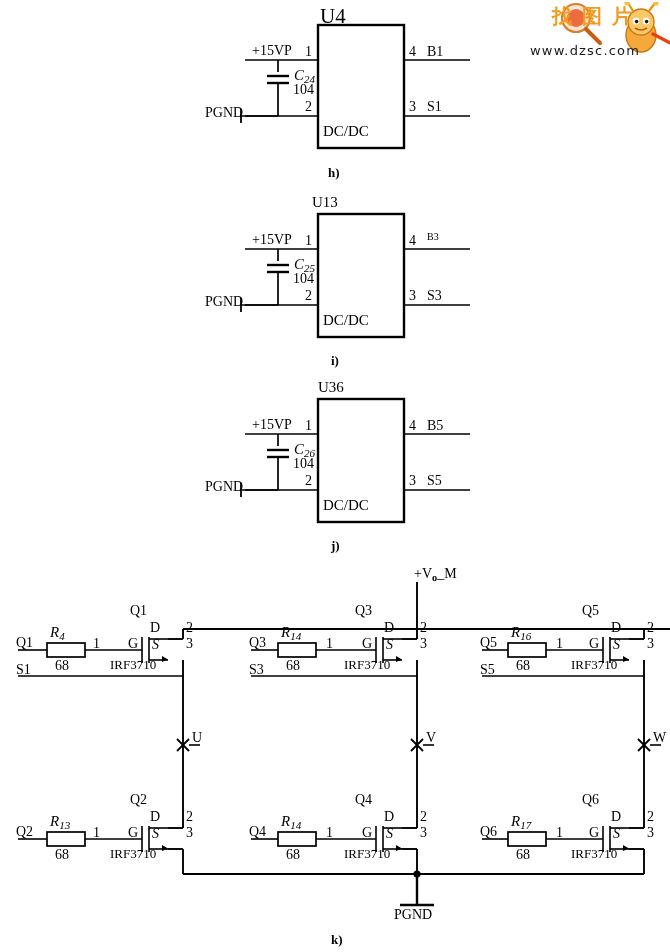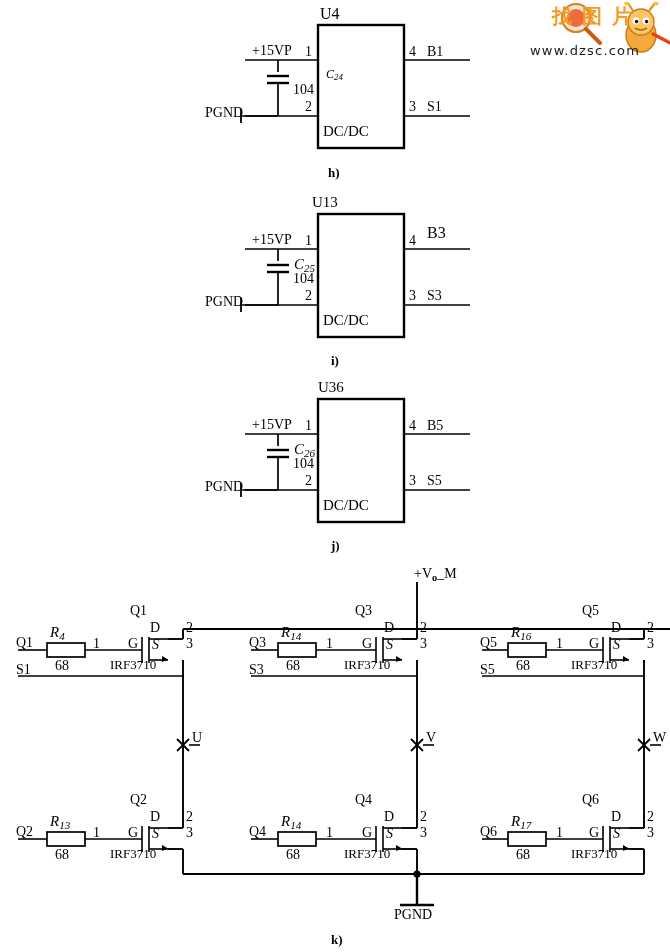--- a/index.html
+++ b/index.html
@@ -239,26 +239,26 @@
 
       <line x1="183" y1="874" x2="644" y2="874" stroke="#000" stroke-width="1.9"></line>
 
       <circle cx="417" cy="874" r="3.6" fill="#000"></circle>
 
       <line x1="417" y1="874" x2="417" y2="905" stroke="#000" stroke-width="2.4"></line>
       <line x1="400" y1="905" x2="434" y2="905" stroke="#000" stroke-width="2.4"></line>
     </g>
   </svg>
 
-  <div class="lbl" style="left:320px; top:6px; font-size:16px;">U4</div>
+  <div class="lbl" style="left:320px; top:6px; font-size:21px;">U4</div>
   <div class="lbl" style="left:252px; top:44px; font-size:14px;">+15VP</div>
   <div class="lbl" style="left:305px; top:45px; font-size:14px;">1</div>
   <div class="lbl" style="left:305px; top:100px; font-size:14px;">2</div>
   <div class="lbl" style="left:205px; top:106px; font-size:14px;">PGND</div>
-  <div class="lbl ital" style="left:294px; top:68px; font-size:12px;margin-left:32px;">
+  <div class="lbl ital" style="left:294px; top:68px; font-size:15px;">
     <span>C</span><span class="sub">24</span>
   </div>
   <div class="lbl" style="left:293px; top:83px; font-size:14px;">104</div>
   <div class="lbl" style="left:323px; top:124px; font-size:15px;">DC/DC</div>
   <div class="lbl" style="left:409px; top:45px; font-size:14px;">4</div>
   <div class="lbl" style="left:427px; top:45px; font-size:14px;">B1</div>
   <div class="lbl" style="left:409px; top:100px; font-size:14px;">3</div>
   <div class="lbl" style="left:427px; top:100px; font-size:14px;">S1</div>
   <div class="fig-cap" style="left:328px; top:165px;">h)</div>
 
@@ -266,21 +266,21 @@
   <div class="lbl" style="left:252px; top:233px; font-size:14px;">+15VP</div>
   <div class="lbl" style="left:305px; top:234px; font-size:14px;">1</div>
   <div class="lbl" style="left:305px; top:289px; font-size:14px;">2</div>
   <div class="lbl" style="left:205px; top:295px; font-size:14px;">PGND</div>
   <div class="lbl ital" style="left:294px; top:257px; font-size:15px;">
     <span>C</span><span class="sub">25</span>
   </div>
   <div class="lbl" style="left:293px; top:272px; font-size:14px;">104</div>
   <div class="lbl" style="left:323px; top:313px; font-size:15px;">DC/DC</div>
   <div class="lbl" style="left:409px; top:234px; font-size:14px;">4</div>
-  <div class="lbl" style="left:427px; top:225px; font-size:16px;">B3</div>
+  <div class="lbl" style="left:427px; top:232px; font-size:10px;">B3</div>
   <div class="lbl" style="left:409px; top:289px; font-size:14px;">3</div>
   <div class="lbl" style="left:427px; top:289px; font-size:14px;">S3</div>
   <div class="fig-cap" style="left:331px; top:353px;">i)</div>
 
   <div class="lbl" style="left:318px; top:380px; font-size:15px;">U36</div>
   <div class="lbl" style="left:252px; top:418px; font-size:14px;">+15VP</div>
   <div class="lbl" style="left:305px; top:419px; font-size:14px;">1</div>
   <div class="lbl" style="left:305px; top:474px; font-size:14px;">2</div>
   <div class="lbl" style="left:205px; top:480px; font-size:14px;">PGND</div>
   <div class="lbl ital" style="left:294px; top:442px; font-size:15px;">

